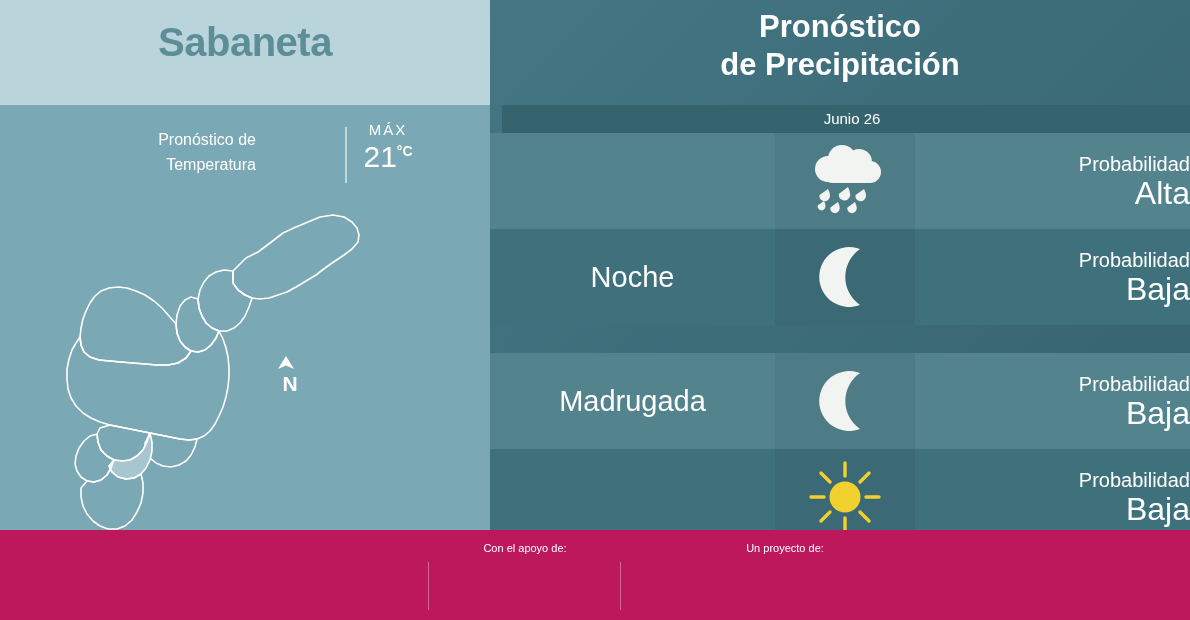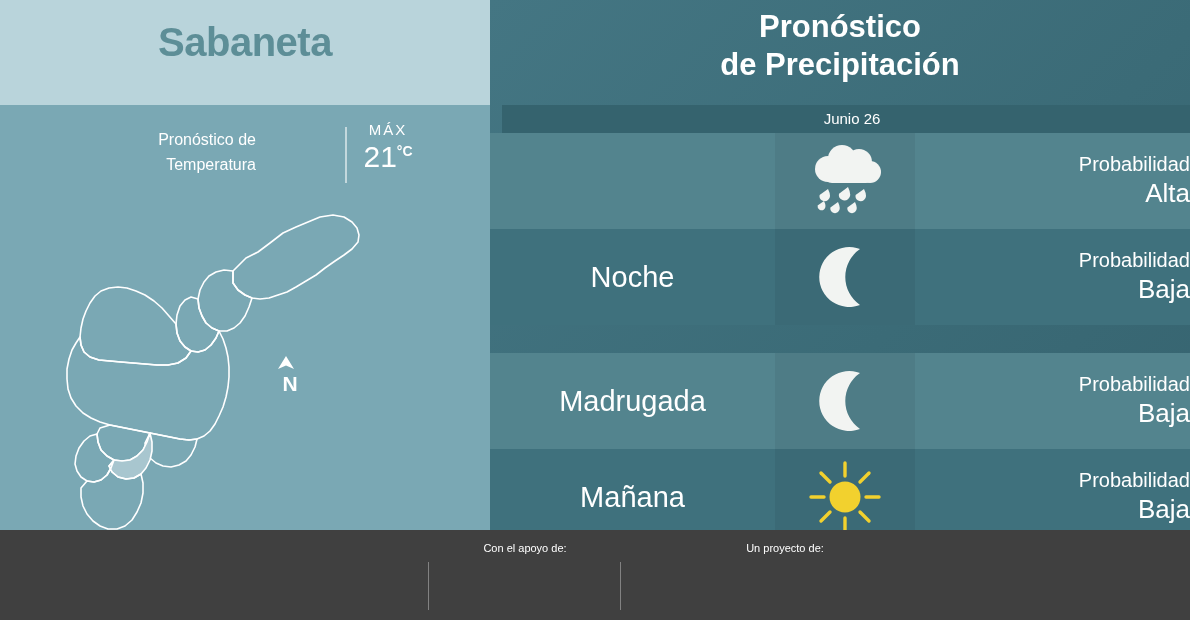--- a/index.html
+++ b/index.html
@@ -106,26 +106,26 @@
     display:flex;align-items:center;justify-content:center;
     background:rgba(0,0,0,0.055);
   }
   .fc-prob{
     position:absolute;left:425px;top:0;width:275px;height:96px;
     display:flex;flex-direction:column;
     align-items:flex-end;justify-content:center;
     color:#ffffff;
   }
   .fc-prob .pl{font-size:20px;line-height:25px;}
-  .fc-prob .pv{font-size:26px;line-height:33px;}
+  .fc-prob .pv{font-size:32px;line-height:33px;}
 
   
   .footer{
     position:absolute;left:0;top:530px;width:1190px;height:90px;
-    background:#404040;
+    background:#be185d;
   }
   .foot-cap{
     position:absolute;color:#ffffff;font-size:11px;text-align:center;
   }
   #cap-apoyo{left:400px;top:12px;width:250px;}
   #cap-proyecto{left:660px;top:12px;width:250px;}
   .vdiv{
     position:absolute;top:32px;width:1px;height:48px;
     background:rgba(255,255,255,0.35);
   }
@@ -247,21 +247,20 @@
           <path d="M46 62 A30 30 0 1 1 46 6 A34 34 0 0 0 46 62 Z" fill="#f2f4f2"></path>
         </svg>
       </div>
       <div class="fc-prob">
         <span class="pl">Probabilidad</span>
         <span class="pv">Baja</span>
       </div>
     </div>
 
     <div class="fc-row dark" id="fc-row-3">
-      <div class="fc-period">Mañana</div>
       <div class="fc-icon">
         <svg width="76" height="76" viewBox="0 0 76 76">
           <g stroke="#f2d12e" stroke-width="3.4" stroke-linecap="round">
             <line x1="38" y1="4" x2="38" y2="17"></line>
             <line x1="38" y1="59" x2="38" y2="72"></line>
             <line x1="4" y1="38" x2="17" y2="38"></line>
             <line x1="59" y1="38" x2="72" y2="38"></line>
             <line x1="14" y1="14" x2="23" y2="23"></line>
             <line x1="53" y1="53" x2="62" y2="62"></line>
             <line x1="62" y1="14" x2="53" y2="23"></line>

